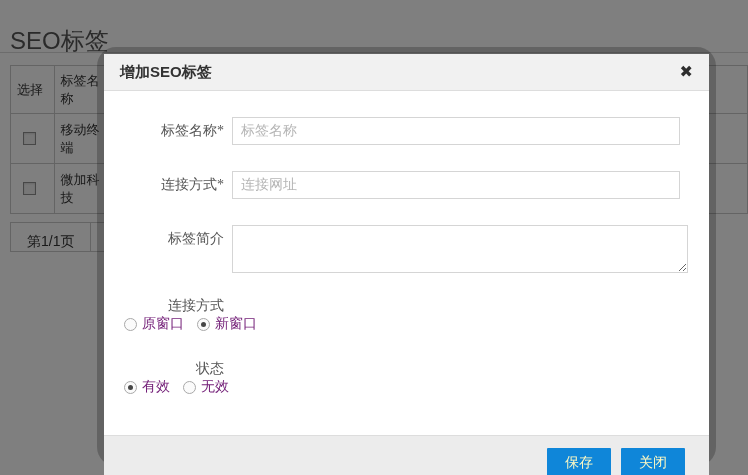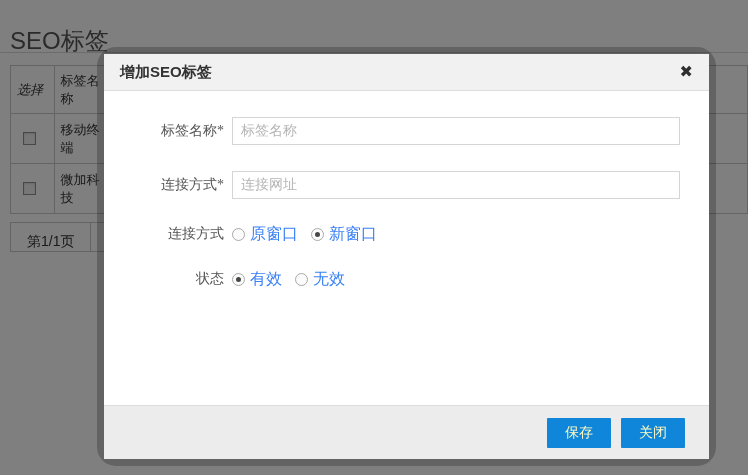--- a/index.html
+++ b/index.html
@@ -24,21 +24,21 @@
     border-collapse: collapse; table-layout: fixed;
     font-size: 13px; color: #333;
   }
   .seo-table th, .seo-table td {
     border: 1px solid #c9c9c9; padding: 4px 6px;
     vertical-align: middle; text-align: left; font-weight: normal;
     overflow: hidden; white-space: normal; word-break: break-all;
   }
   .seo-table thead tr { height: 48px; }
   .seo-table tbody tr { height: 50px; }
-  .col-select { width: 45px; font-style: italic; }
+  .col-select { width: 45px; }
   .col-name   { width: 58px; }
   .col-hidden { width: 590px; }
   .col-last   { width: 120px; }
   .cb {
     width: 13px; height: 13px; margin-left: 6px;
     border: 1px solid #8f8f8f; background: #efefef;
     box-shadow: inset 0 1px 2px rgba(0,0,0,0.12);
   }
   .frag { white-space: nowrap; }
 
@@ -90,33 +90,33 @@
     border: 1px solid #d5d5d5; font-size: 14px; color: #333;
     font-family: inherit; outline: none; background: #fff;
   }
   .form-row input::placeholder { color: #b5b5b5; }
   .form-row textarea {
     width: 456px; height: 48px; padding: 4px 8px;
     border: 1px solid #d5d5d5; font-size: 14px; color: #333;
     font-family: inherit; outline: none; resize: both; background: #fff;
   }
   .row-textarea { margin-bottom: 24px; }
-  .row-radio { margin-bottom: 27px; }
+  .row-radio { margin-bottom: 27px; flex-direction: column; }
   .row-radio .flabel { line-height: 18px; }
   .radio-group { display: flex; align-items: center; height: 18px; }
   .radio {
     width: 13px; height: 13px; border-radius: 50%;
     border: 1px solid #a9a9a9; background: #fbfbfb;
     margin-right: 5px; position: relative; cursor: pointer; flex: none;
   }
   .radio.checked::after {
     content: ""; position: absolute; left: 3px; top: 3px;
     width: 5px; height: 5px; border-radius: 50%; background: #474747;
   }
-  .opt-label { font-size: 16px; color: #3b82f6; margin-right: 13px; }
+  .opt-label { font-size: 14px; color: #701a75; margin-right: 13px; }
 
   .modal-footer {
     flex: none; height: 54px; background: #ececec;
     border-top: 1px solid #ddd;
     display: flex; align-items: center; justify-content: flex-end;
     padding-right: 24px;
   }
   .btn {
     border: none; color: #fef9c3; font-size: 14px;
     font-family: Liberation Serif, serif; padding: 6px 18px; cursor: pointer;
@@ -181,20 +181,24 @@
       <div class="form-row">
         <label class="flabel">标签名称*</label>
         <input type="text" placeholder="标签名称" style="">
       </div>
 
       <div class="form-row">
         <label class="flabel">连接方式*</label>
         <input type="text" placeholder="连接网址" style="">
       </div>
 
+      <div class="form-row row-textarea">
+        <label class="flabel">标签简介</label>
+        <textarea style=""></textarea>
+      </div>
 
       <div class="form-row row-radio">
         <label class="flabel">连接方式</label>
         <div class="radio-group">
           <span class="radio"></span>
           <span class="opt-label">原窗口</span>
           <span class="radio checked"></span>
           <span class="opt-label">新窗口</span>
         </div>
       </div>

